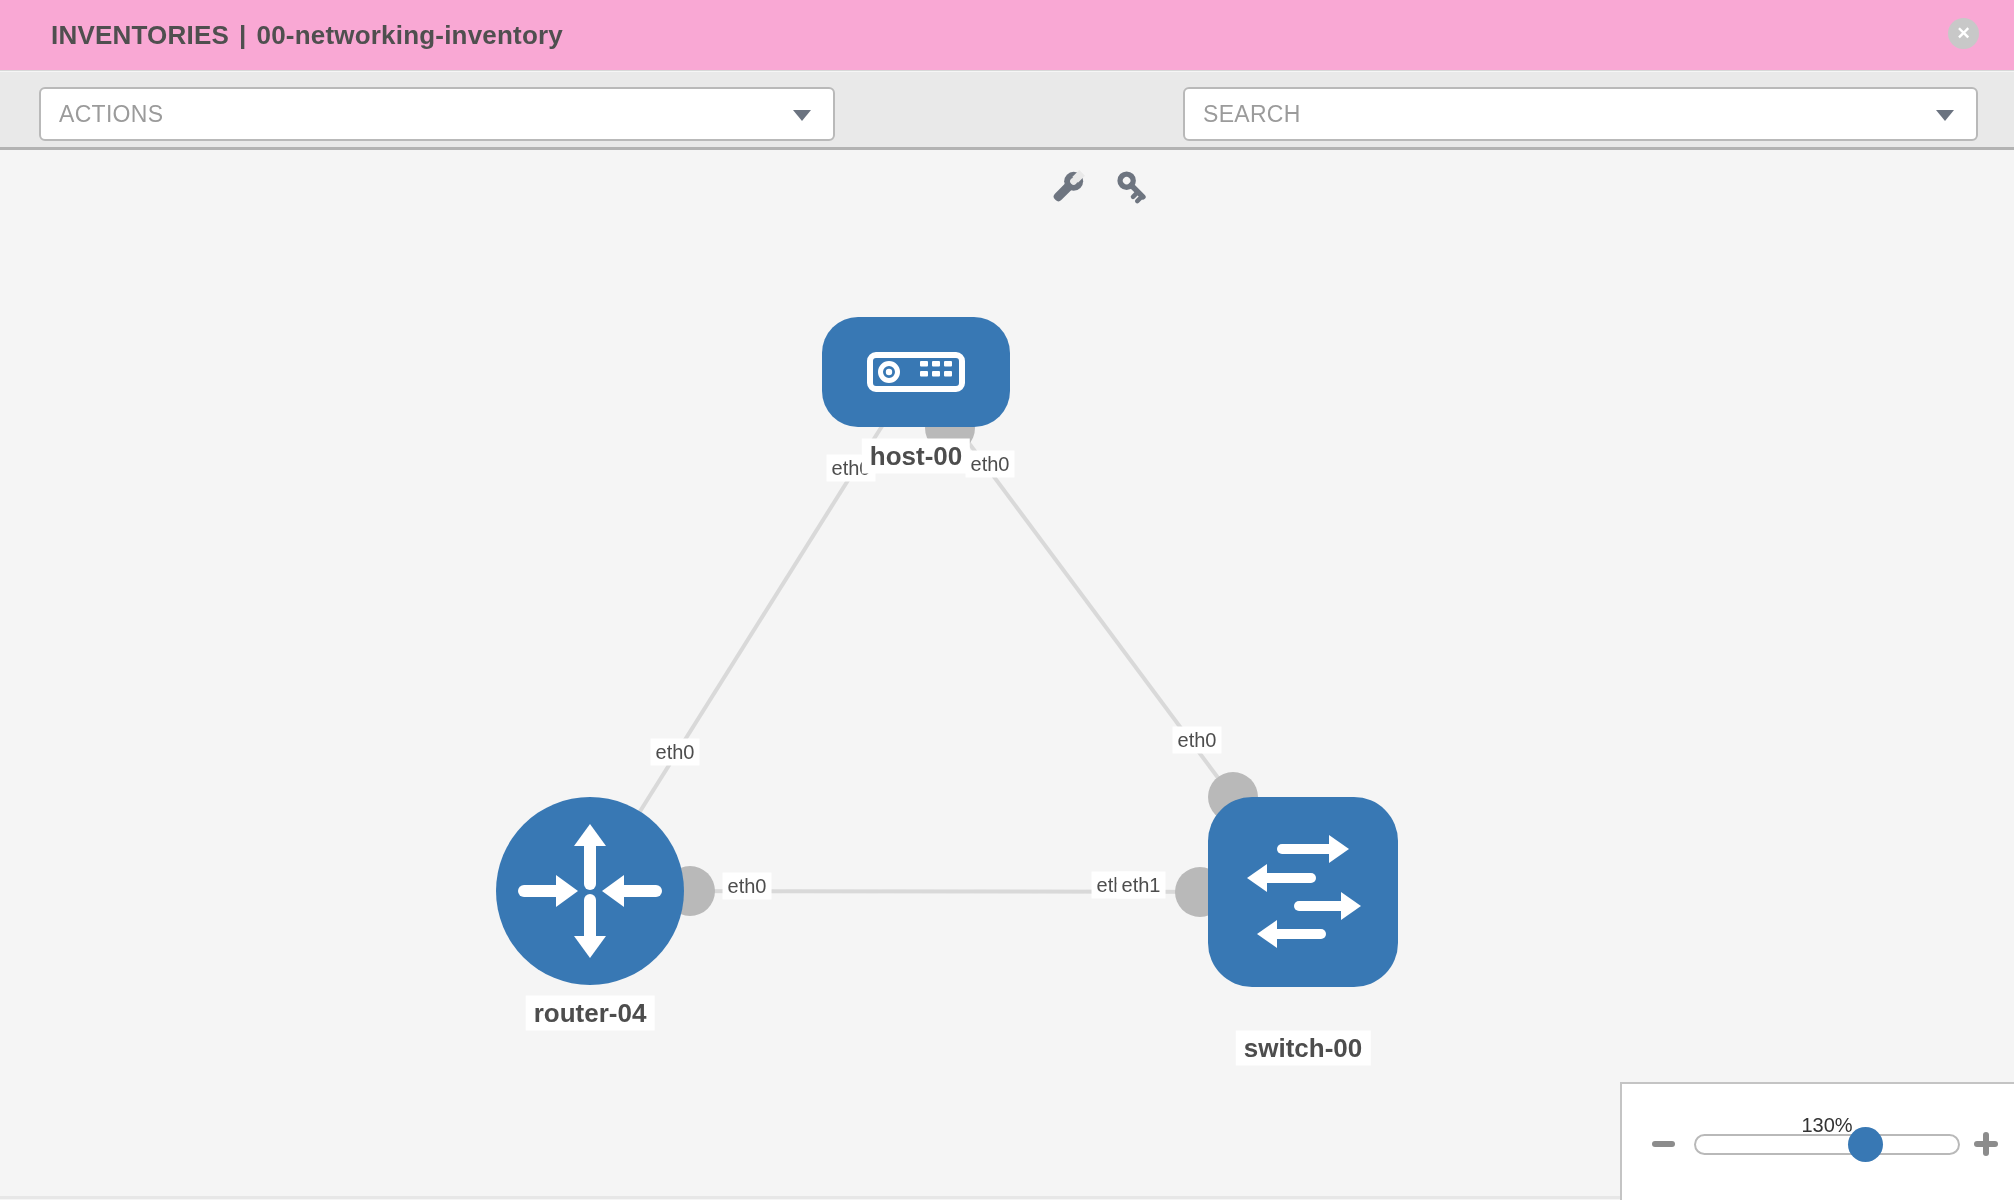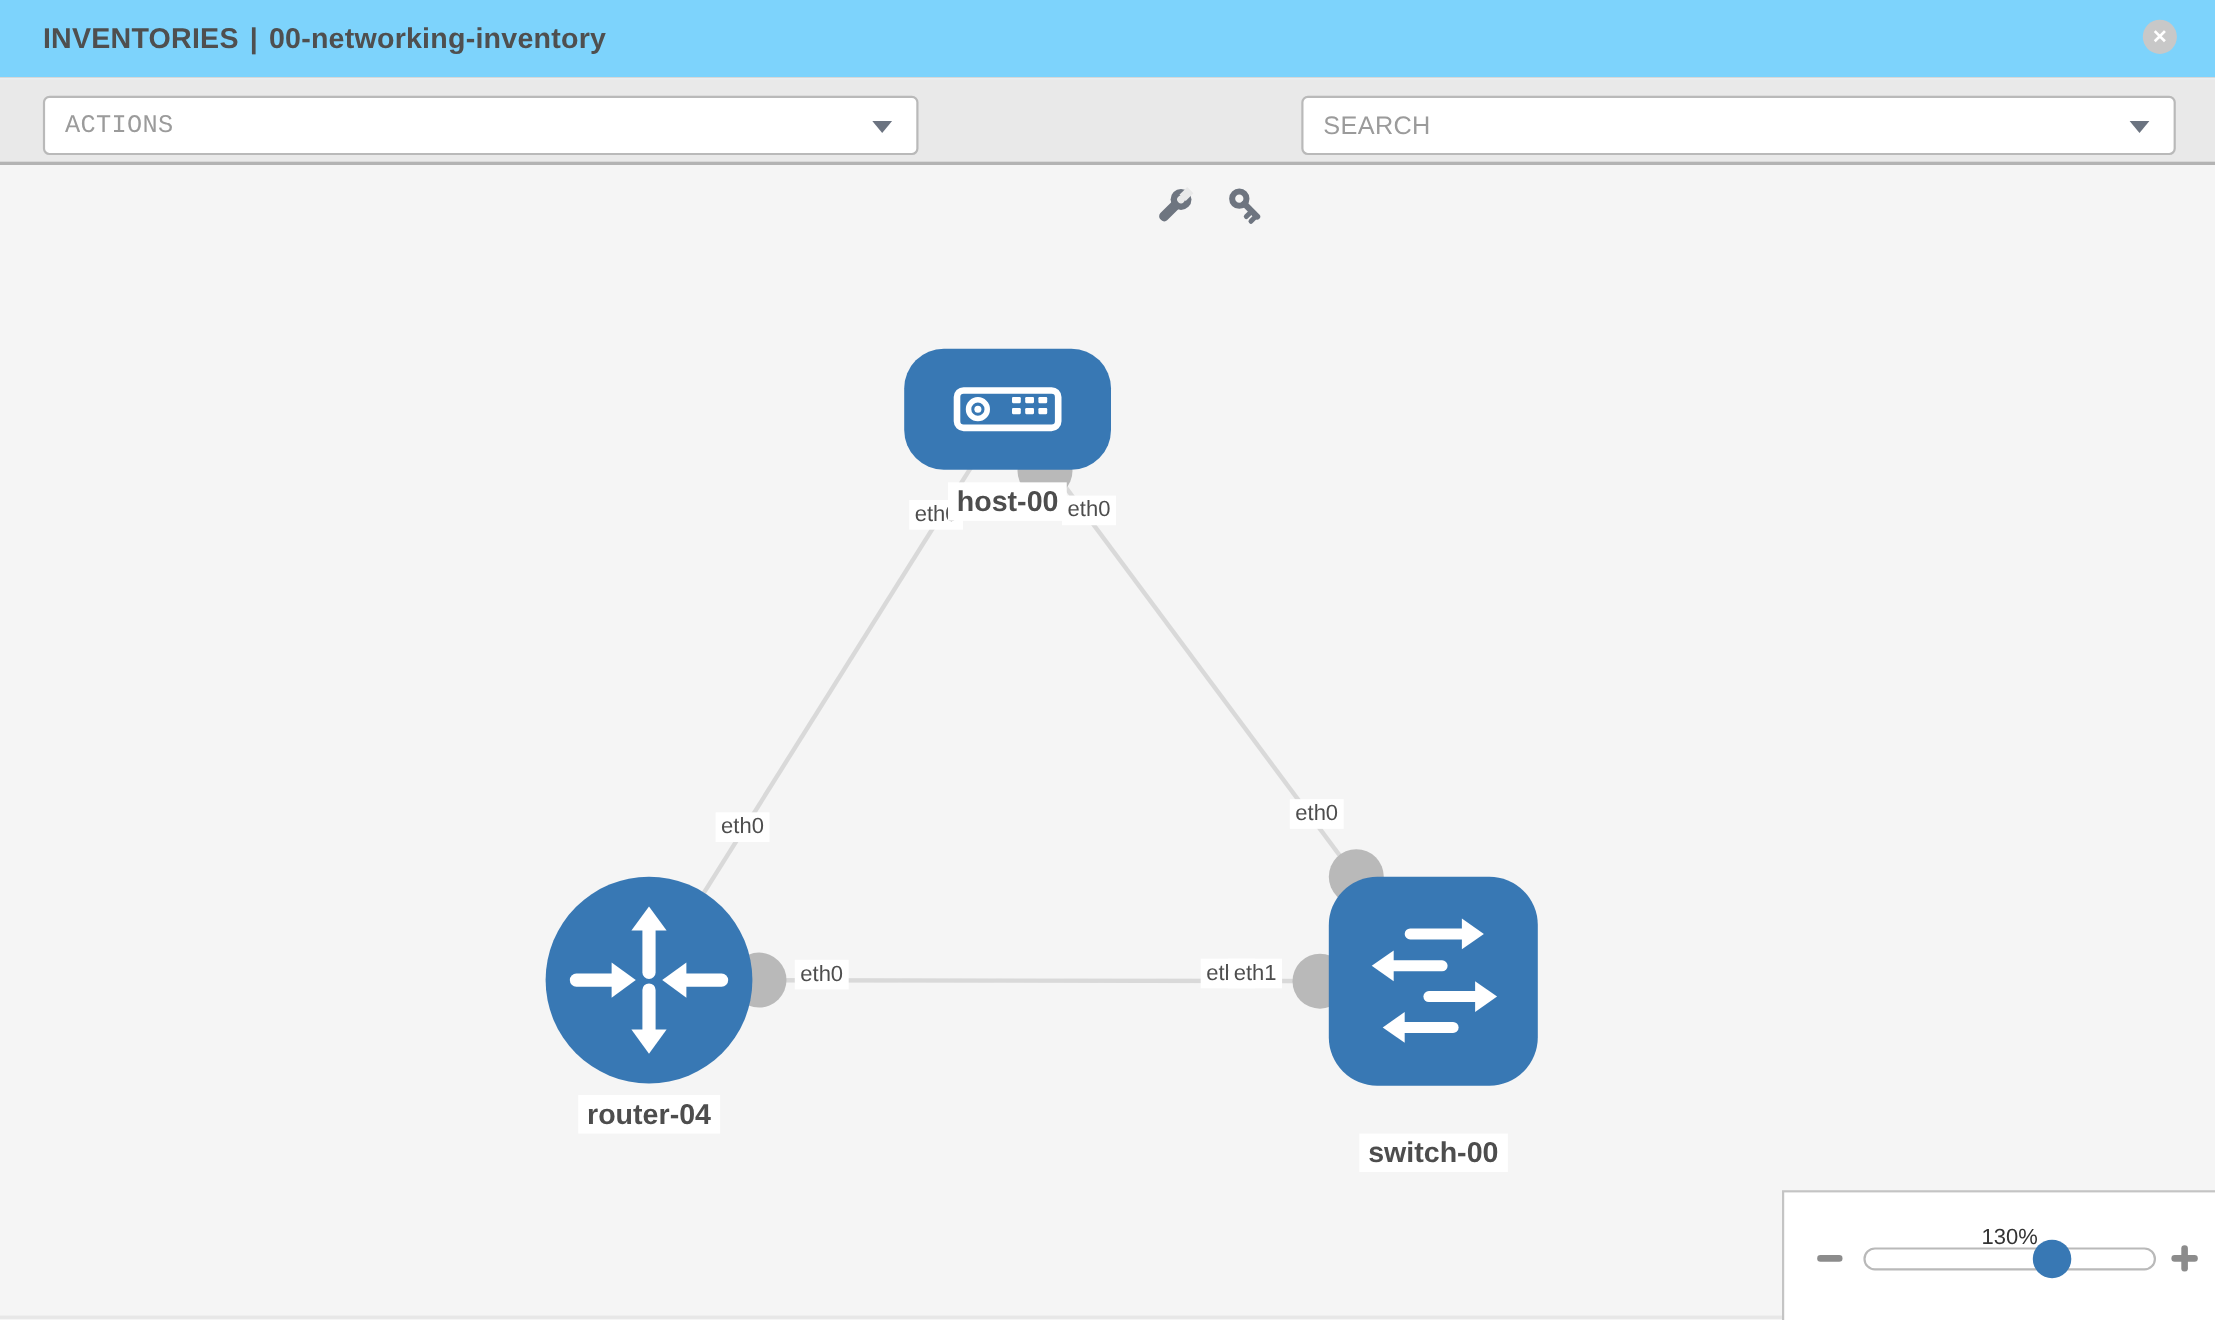--- a/index.html
+++ b/index.html
@@ -4,22 +4,22 @@
 <style>
   * { margin:0; padding:0; box-sizing:border-box; }
   html,body { background:#ffffff; }
   .screen {
     position:relative; width:2014px; height:1200px; overflow:hidden;
     font-family:"Liberation Sans", sans-serif; background:#f5f5f5;
   }
   
   .header {
     position:absolute; left:0; top:0; width:2014px; height:71px;
-    background:#7dd3fc; border-bottom:1px solid #d8d8d8; z-index:10;
-    display:flex; align-items:center;
+    background:#f9a8d4; border-bottom:1px solid #d8d8d8; z-index:10;
+    display:flex; align-items:center;padding-left:12px;
   }
   .title { margin-left:39px; font-size:26px; font-weight:700; color:#4f4f4f; letter-spacing:0.2px; }
   .title .sep { margin:0 10px; }
   .close-btn {
     position:absolute; left:1948px; top:18px; width:31px; height:31px;
     background:#c8c8c8; border-radius:50%; color:#ffffff;
     display:flex; align-items:center; justify-content:center;
     font-size:17px; font-weight:700; cursor:pointer;
   }
   
@@ -33,21 +33,21 @@
   }
   .select .label {
     display:block; line-height:50px; padding-left:18px;
     font-size:23px; color:#9b9b9b; letter-spacing:0.3px;
   }
   .caret {
     position:absolute; right:22px; top:21px; width:0; height:0;
     border-left:9px solid transparent; border-right:9px solid transparent;
     border-top:11px solid #6b7380;
   }
-  .select-actions { left:39px;  width:796px;font-family:Liberation Mono, monospace; }
+  .select-actions { left:39px;  width:796px; }
   .select-search  { left:1183px; width:795px; }
   .tool-icon { position:absolute; top:95px; width:40px; height:40px; cursor:pointer; }
   .tool-icon.wrench { left:1048px; }
   .tool-icon.key    { left:1113px; }
   
   #topo { position:absolute; left:0; top:0; z-index:1; }
   .labels { position:absolute; left:0; top:0; width:2014px; height:1200px; z-index:2; pointer-events:none; }
   .if-label, .node-label {
     position:absolute; transform:translate(-50%,-50%);
     background:#ffffff; color:#4d4d4d; white-space:nowrap;

